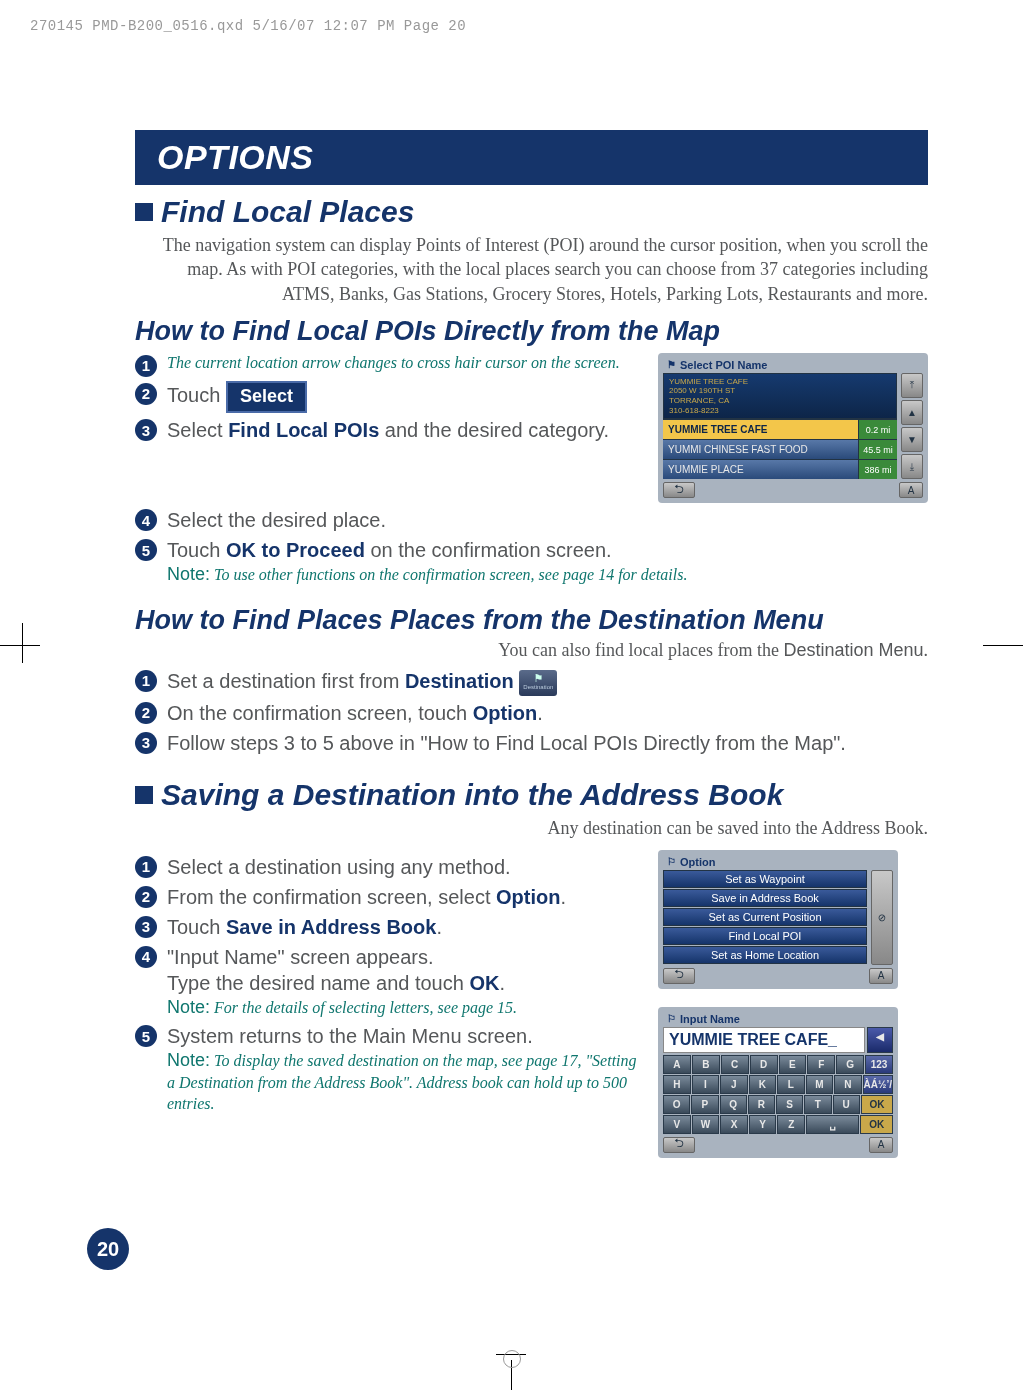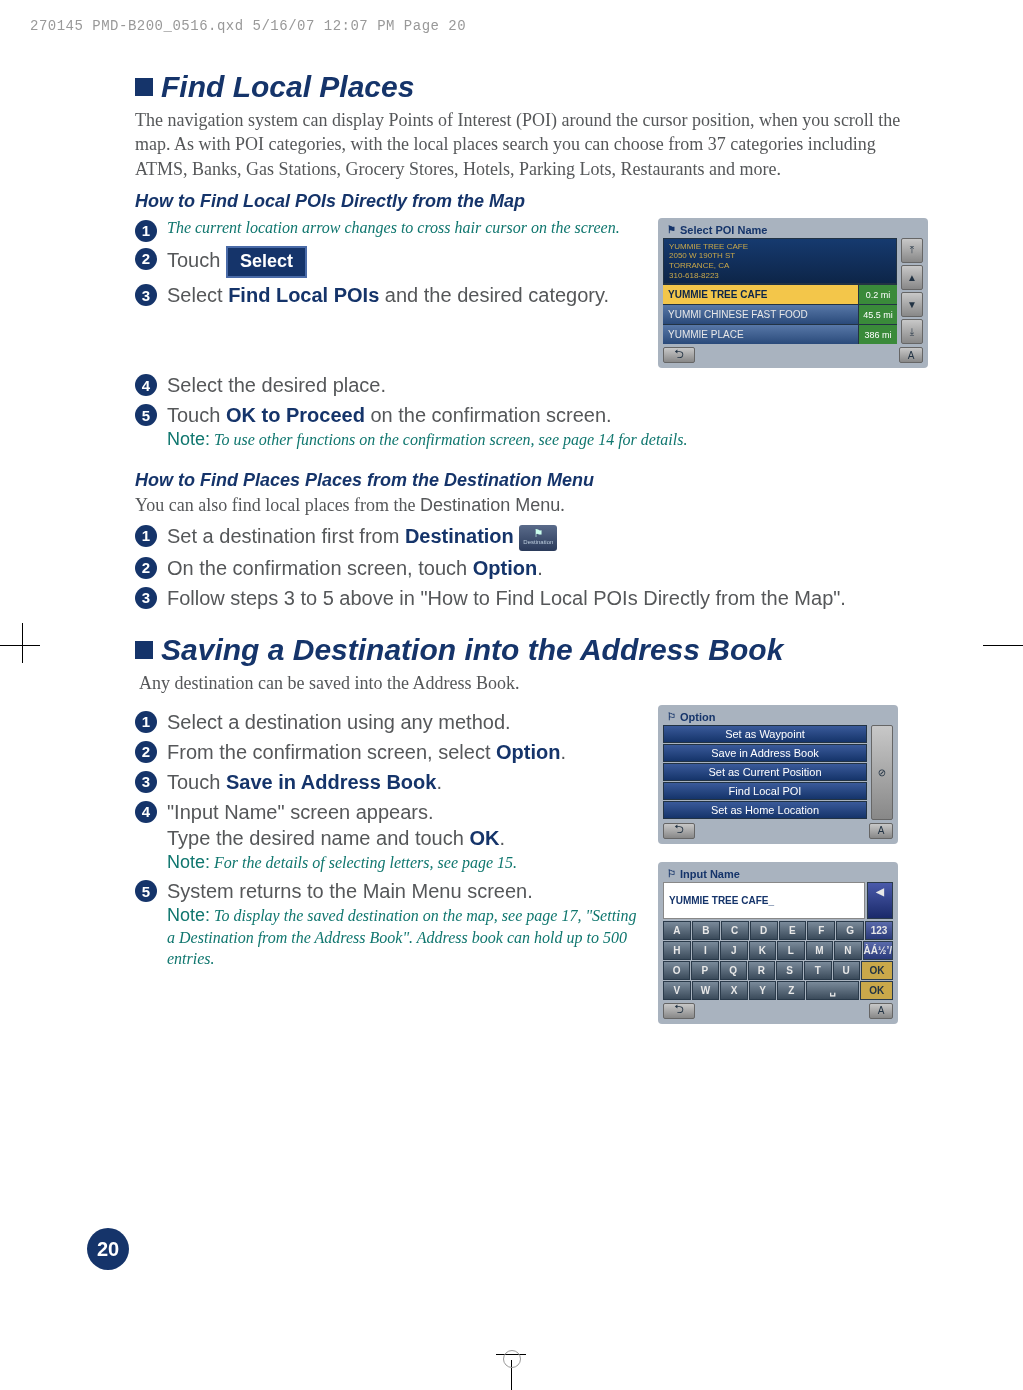--- a/index.html
+++ b/index.html
@@ -58,27 +58,28 @@
   .sec-title .square {
     width: 18px; height: 18px;
     background: #15346a;
     display: inline-block;
   }
   .intro {
     font-size: 18px;
     line-height: 1.35;
     color: #555759;
     margin: 2px 0 10px 0;
+    text-align: right;
   }
   .sub-title {
     color: #15346a;
     font-family: Arial, Helvetica, sans-serif;
     font-weight: bold;
     font-style: italic;
-    font-size: 18px;
+    font-size: 27px;
     margin: 8px 0 2px 0;
   }
   .columns {
     display: flex;
     gap: 20px;
   }
   .col-text { flex: 1; }
   .col-img { width: 270px; }
   .step {
     display: flex;
@@ -260,22 +261,22 @@
     padding: 2px 16px;
     border: 1px solid #234;
     margin-bottom: 1px;
   }
 
   .input-device { width: 240px; margin-top: 18px; }
   .input-field {
     background: #fff;
     color: #15346a;
     font-weight: bold;
-    padding: 12px 5px;
-    font-size: 10px;
+    padding: 3px 5px;
+    font-size: 16px;
     border: 1px solid #888;
   }
   .kb { display: flex; flex-direction: column; gap: 1px; margin-top: 2px; }
   .kb-row { display: flex; gap: 1px; }
   .key {
     flex: 1;
     background: linear-gradient(#7a8a9a,#3a4a5a);
     color: #e8e8e8;
     text-align: center;
     font-size: 10px;
@@ -298,20 +299,21 @@
 <div class="page">
 
   <div class="header-line">
     <span>270145 PMD-B200_0516.qxd  5/16/07  12:07 PM  Page 20</span>
   </div>
 
   <div class="crop-mark crop-h" style="top:645px; left:0;"></div>
   <div class="crop-mark crop-v" style="top:623px; left:22px;"></div>
   <div class="crop-mark crop-h" style="top:645px; right:0;"></div>
 
+  <div class="banner">OPTIONS</div>
 
   <div class="sec-title">
     <span class="square"></span>
     <span>Find Local Places</span>
   </div>
   <div class="intro">The navigation system can display Points of Interest (POI) around the cursor position, when you scroll the map. As with POI categories, with the local places search you can choose from 37 categories including ATMS, Banks, Gas Stations, Grocery Stores, Hotels, Parking Lots, Restaurants and more.</div>
 
   <div class="sub-title">How to Find Local POIs Directly from the Map</div>
 
   <div class="columns">

